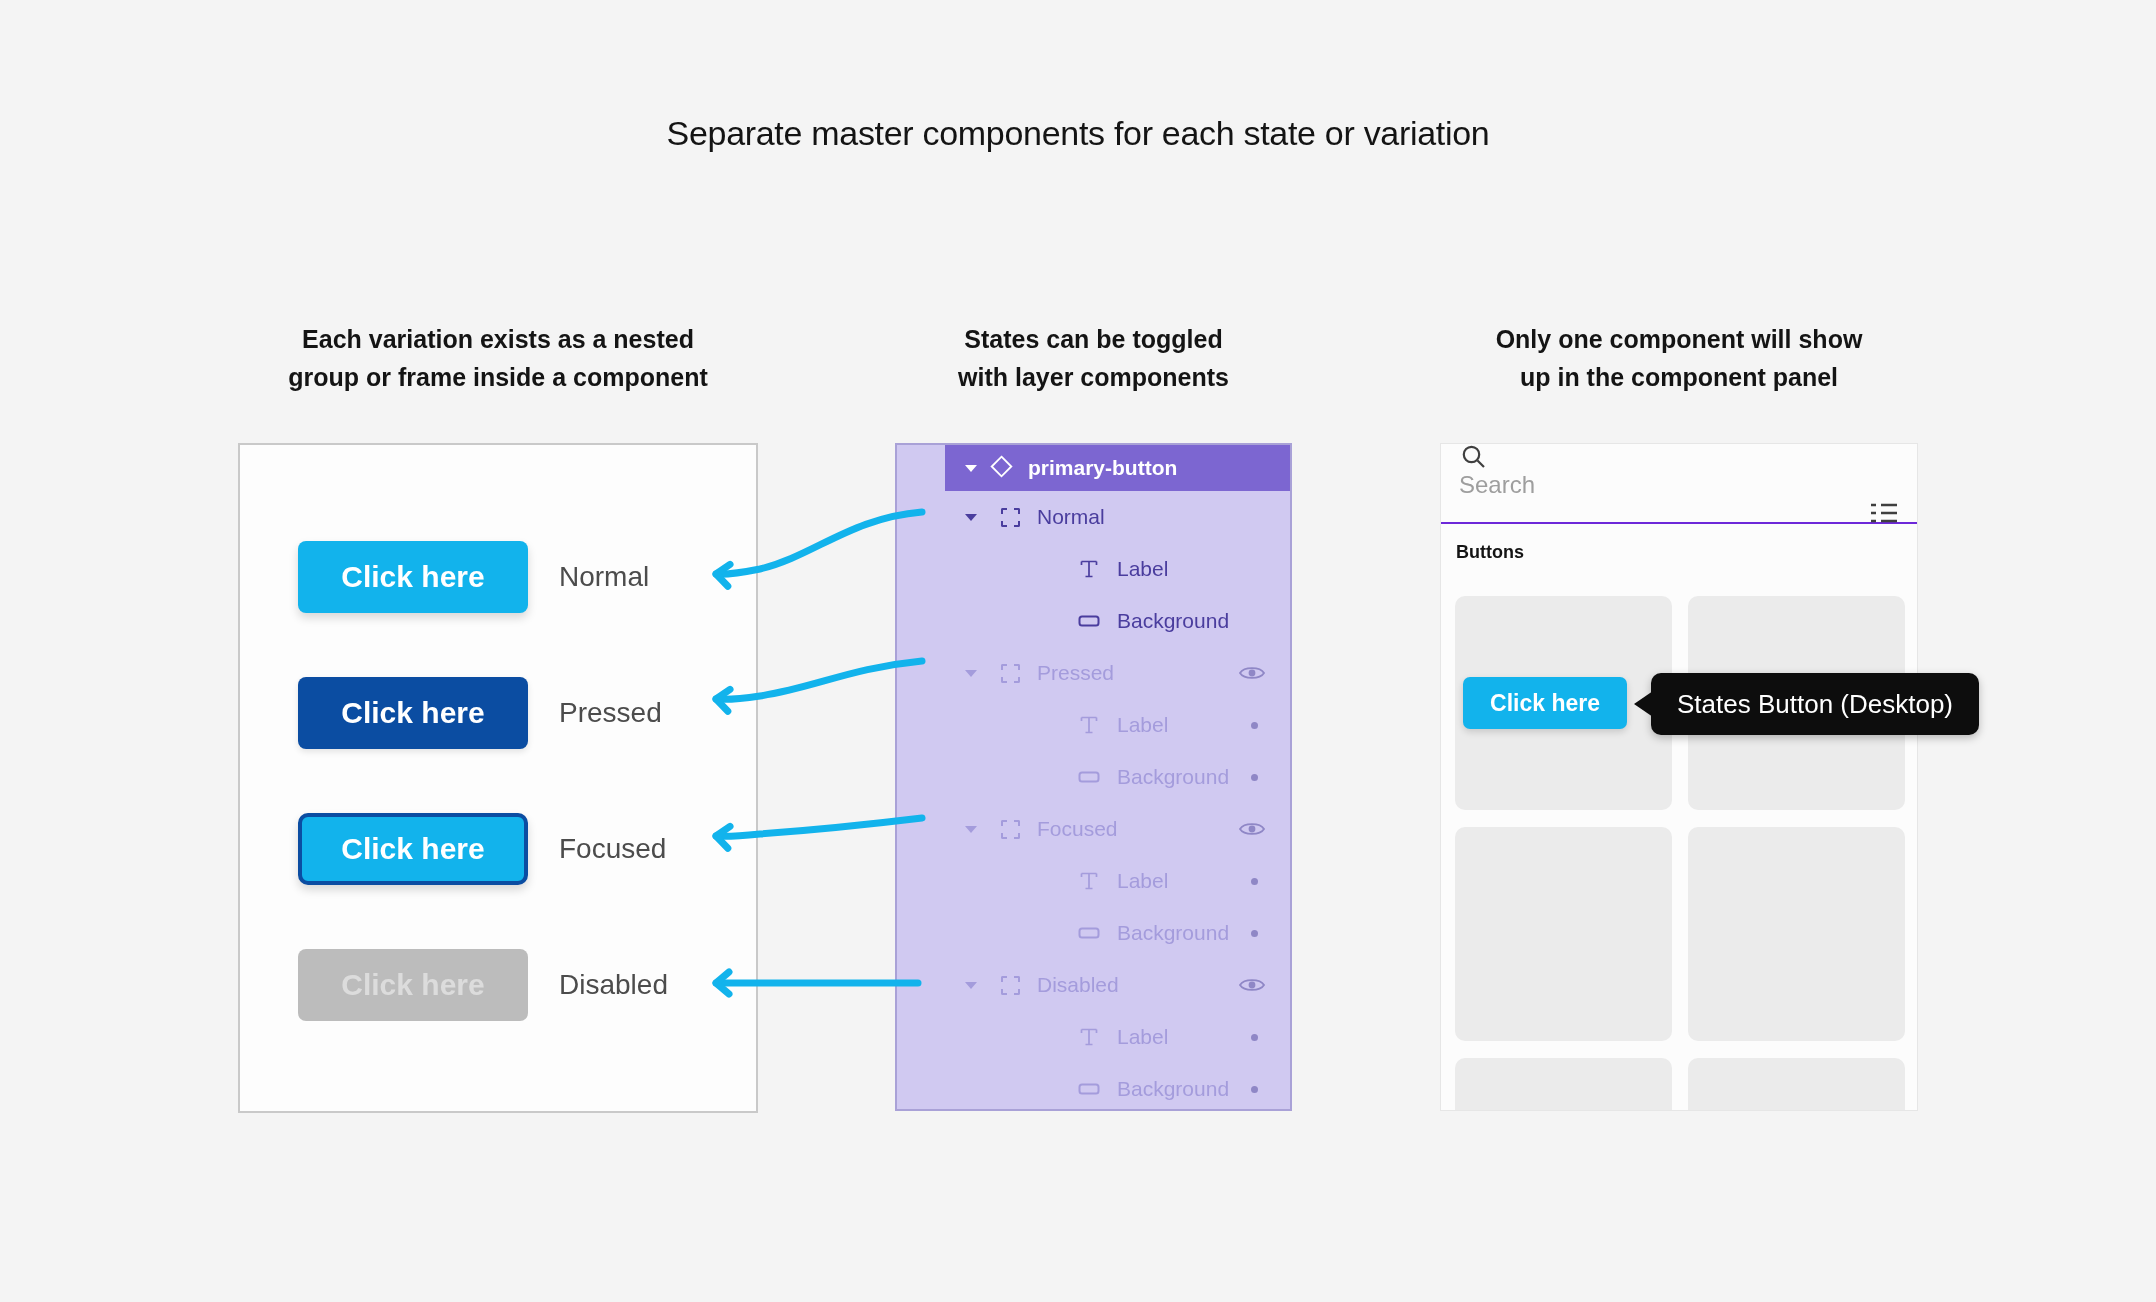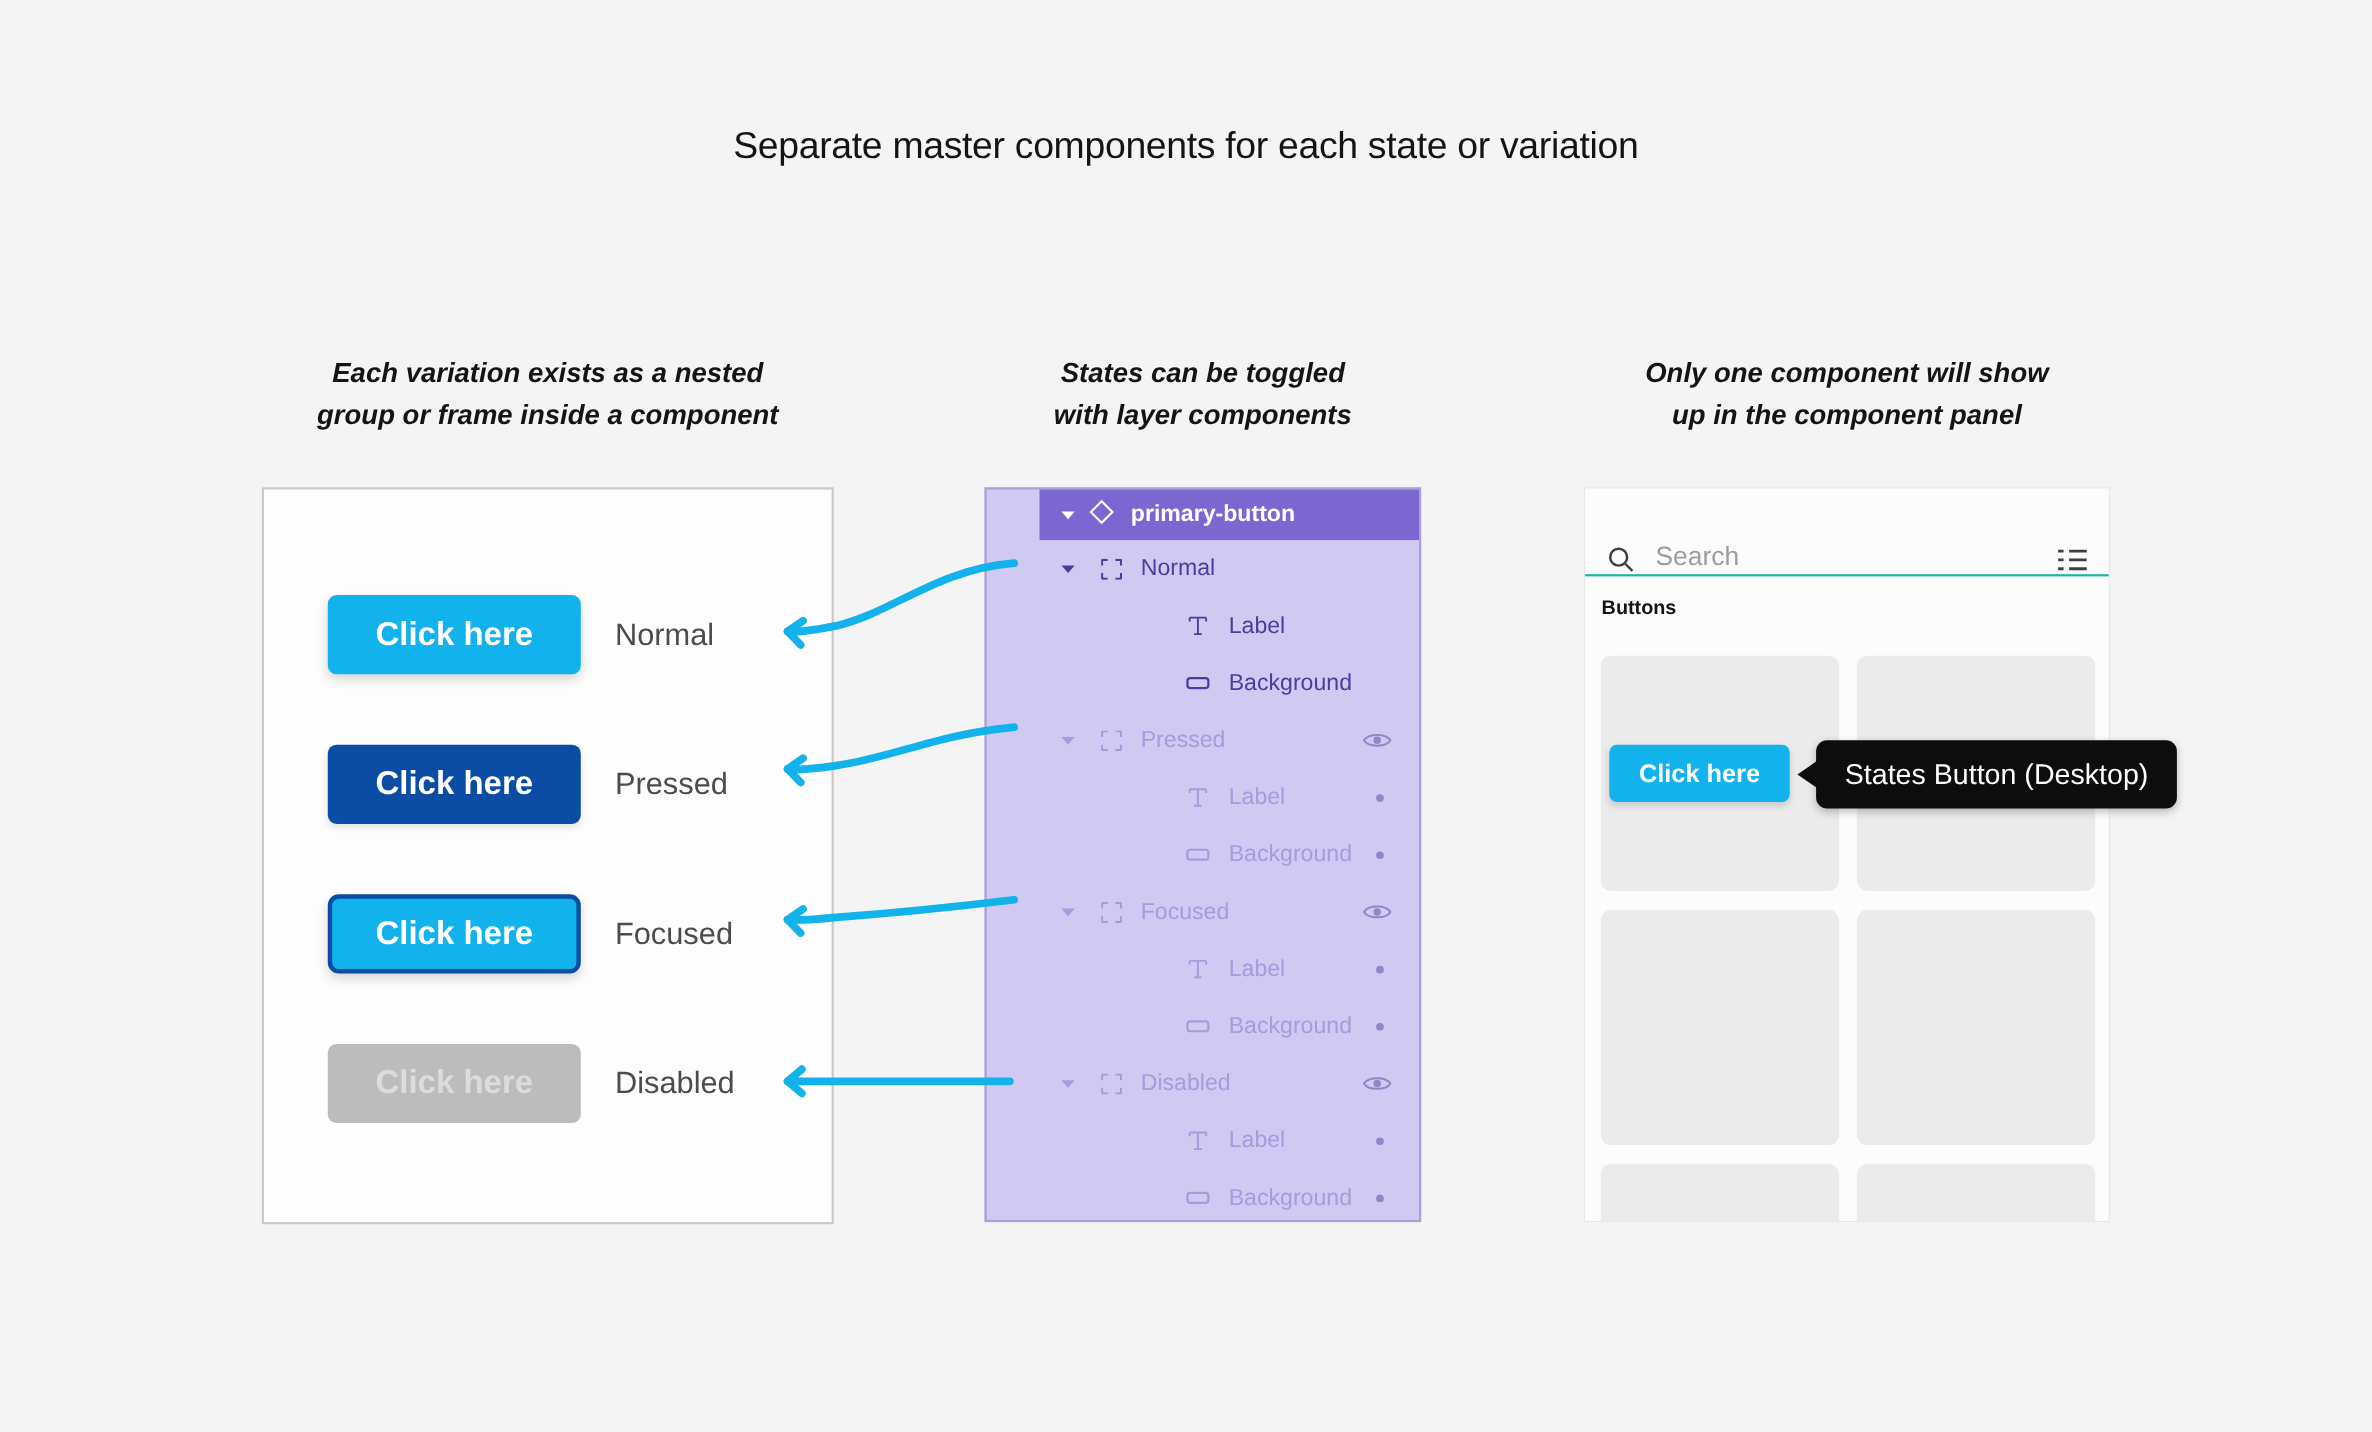--- a/index.html
+++ b/index.html
@@ -3,21 +3,21 @@
 <meta charset="utf-8">
 <style>
   html,body{margin:0;padding:0;}
   body{
     width:2156px;height:1302px;position:relative;background:#F4F4F4;
     font-family:"Liberation Sans","DejaVu Sans",sans-serif;overflow:hidden;
   }
   .title{position:absolute;top:114px;left:0;width:2156px;text-align:center;
     font-size:34px;font-weight:normal;color:#141414;letter-spacing:-.3px;}
   .col-heading{position:absolute;top:320px;font-size:25px;font-weight:bold;line-height:38px;
-    text-align:center;white-space:pre-line;color:#141414;font-style:italic;}
+    text-align:center;white-space:pre-line;color:#141414;}
   .col-heading.left{left:238px;width:520px;}
   .col-heading.mid{left:895px;width:397px;}
   .col-heading.right{left:1400px;width:558px;}
 
   
   .frame-panel{position:absolute;left:238px;top:443px;width:520px;height:670px;
     background:#FDFDFD;border:2px solid #C9C9C9;box-sizing:border-box;}
   .state-row{position:absolute;left:58px;height:72px;display:flex;align-items:center;}
   .demo-button{display:flex;align-items:center;justify-content:center;
     border-radius:8px;color:#FFFFFF;font-weight:bold;box-sizing:border-box;cursor:pointer;}
@@ -50,21 +50,21 @@
   .row-end{margin-left:auto;display:flex;align-items:center;}
   .eye{color:#8F87C6;display:flex;}
   .dot{width:7px;height:7px;border-radius:50%;background:#8F87C6;margin-right:8px;}
 
   
   .arrows{position:absolute;left:0;top:0;pointer-events:none;z-index:6;}
 
   
   .component-panel{position:absolute;left:1440px;top:443px;width:478px;height:668px;
     background:#FCFCFC;border:1px solid #E6E6E6;box-sizing:border-box;}
-  .search-bar{position:relative;height:78px;border-bottom:2px solid #14b8a6;display:flex;align-items:flex-end;}
+  .search-bar{position:relative;height:78px;border-bottom:2px solid #6d28d9;display:flex;align-items:flex-start;flex-direction:column;}
   .search-bar .s-icon{margin-left:20px;display:flex;}
   .search-input{border:none;outline:none;background:transparent;margin-left:16px;width:300px;
     font-size:24px;color:#333;font-family:"Liberation Sans","DejaVu Sans",sans-serif;}
   .search-input::placeholder{color:#9E9E9E;opacity:1;}
   .view-toggle{margin-left:auto;margin-right:18px;display:flex;cursor:pointer;}
   .section-title{position:absolute;left:15px;top:98px;font-size:18px;font-weight:bold;color:#141414;}
   .cards-viewport{position:absolute;left:14px;top:152px;width:450px;height:514px;overflow:hidden;}
   .cards-grid{display:grid;grid-template-columns:217px 217px;grid-auto-rows:214px;gap:17px 16px;}
   .card{background:#EBEBEB;border-radius:10px;cursor:pointer;}
   .component-panel .demo-button.small{position:absolute;left:22px;top:233px;width:164px;height:52px;

